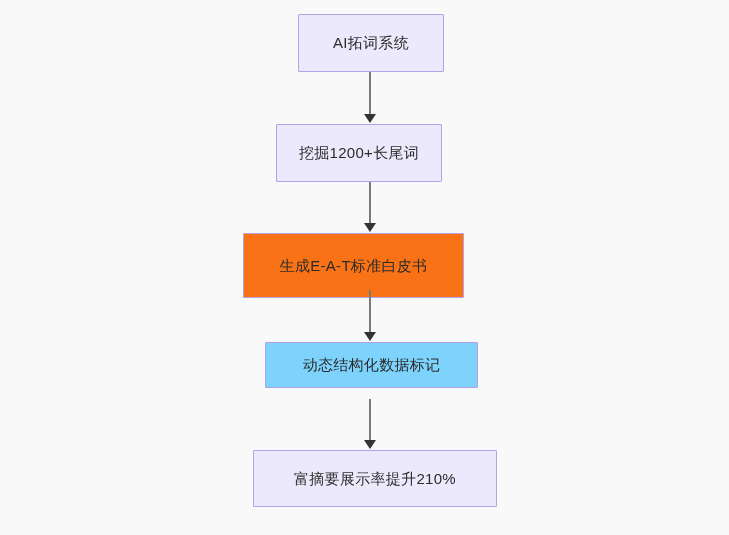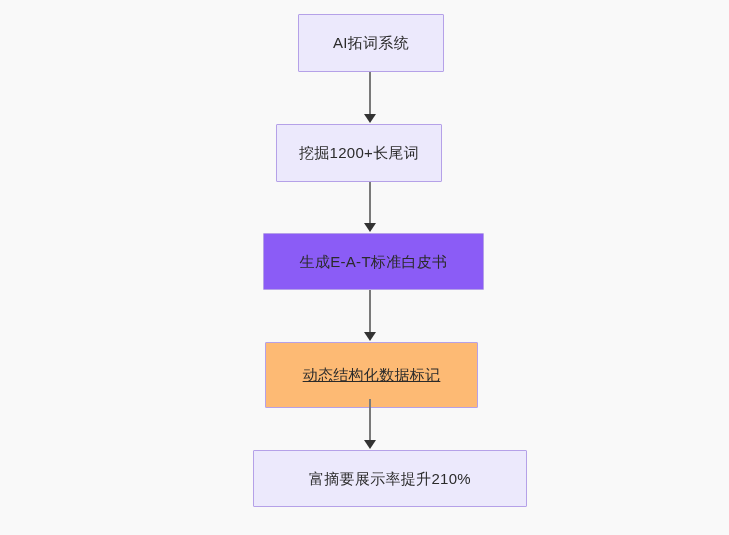--- a/index.html
+++ b/index.html
@@ -69,35 +69,35 @@
 
   <div class="node" style="left: 276px; top: 124px; width: 166px; height: 58px; background: rgb(236, 233, 252); border-color: rgb(181, 161, 232); color: rgb(43, 43, 43);">
     <span>挖掘1200+长尾词</span>
   </div>
 
   <div class="edge" style="left: 364px; top: 182px; width: 12px; height: 51px;">
     <div class="edge-line" style="height: 42px; background: rgb(122, 122, 122);"></div>
     <div class="edge-head" style="border-top-color: rgb(51, 51, 51);"></div>
   </div>
 
-  <div class="node" style="left: 263px; top: 233px; width: 221px; height: 57px; background: #8b5cf6; border-color: rgb(181, 161, 232); color: rgb(43, 43, 43);">
+  <div class="node" style="left: 243px; top: 233px; width: 221px; height: 65px; background: #f97316; border-color: rgb(181, 161, 232); color: rgb(43, 43, 43);">
     <span>生成E-A-T标准白皮书</span>
   </div>
 
   <div class="edge" style="left: 364px; top: 290px; width: 12px; height: 52px;">
     <div class="edge-line" style="height: 43px; background: rgb(122, 122, 122);"></div>
     <div class="edge-head" style="border-top-color: rgb(51, 51, 51);"></div>
   </div>
 
-  <div class="node" style="left: 265px; top: 342px; width: 213px; height: 66px; background: #fdba74; border-color: rgb(181, 161, 232); color: rgb(43, 43, 43); text-decoration: underline;">
+  <div class="node" style="left: 265px; top: 342px; width: 213px; height: 46px; background: #7dd3fc; border-color: rgb(181, 161, 232); color: rgb(43, 43, 43);">
     <span>动态结构化数据标记</span>
   </div>
 
   <div class="edge" style="left: 364px; top: 399px; width: 12px; height: 51px;">
     <div class="edge-line" style="height: 42px; background: rgb(122, 122, 122);"></div>
     <div class="edge-head" style="border-top-color: rgb(51, 51, 51);"></div>
   </div>
 
-  <div class="node" style="left: 253px; top: 450px; width: 274px; height: 57px; background: rgb(236, 233, 252); border-color: rgb(181, 161, 232); color: rgb(43, 43, 43);">
+  <div class="node" style="left: 253px; top: 450px; width: 244px; height: 57px; background: rgb(236, 233, 252); border-color: rgb(181, 161, 232); color: rgb(43, 43, 43);">
     <span>富摘要展示率提升210%</span>
   </div>
 
 </div>
 
 </body></html>

